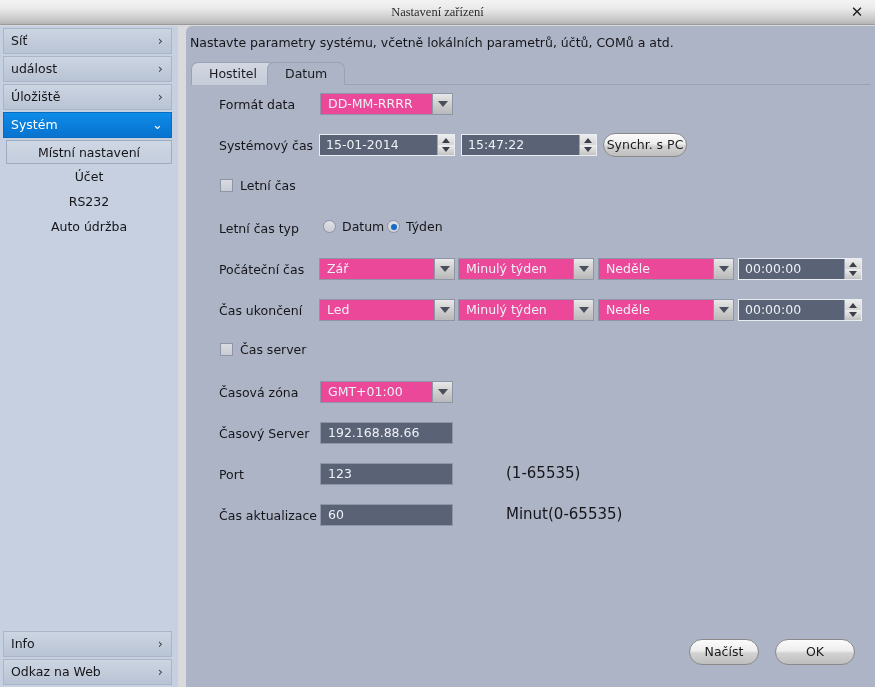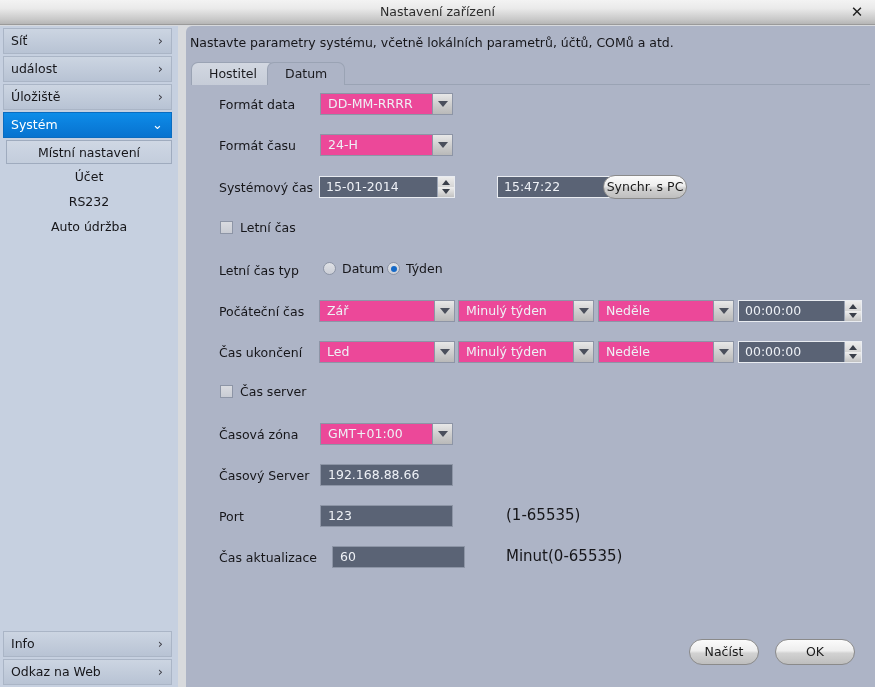--- a/index.html
+++ b/index.html
@@ -24,20 +24,21 @@
     border-bottom: 1px solid #9a9a9a;
     box-sizing: border-box;
   }
   .titlebar-title {
     position: absolute; left: 0; top: 0;
     width: 875px; height: 24px;
     line-height: 24px;
     text-align: center;
     font-size: 12.5px;
     color: #2c2c2c;
+    font-family: Liberation Serif, serif;
   }
   .titlebar-close {
     position: absolute; right: 8px; top: 3px;
     width: 20px; height: 19px;
     line-height: 19px; text-align: center;
     font-size: 15px; color: #1c1c1c;
     cursor: pointer;
     font-family: "DejaVu Sans", "Liberation Sans", sans-serif;
   }
 
@@ -370,35 +371,28 @@
     <div class="form">
 
       <div class="row" style="height:40px;">
         <div class="flabel" style="top:7px;">Formát data</div>
         <div class="sel" style="left:134px; top:5px; width:133px;">
           <span class="val">DD-MM-RRRR</span>
           <span class="arrowbox"></span>
         </div>
       </div>
 
-      <div class="row" style="height:42px;">
-        <div class="flabel" style="top:8px;">Formát času</div>
-        <div class="sel" style="left:134px; top:6px; width:133px;">
-          <span class="val">24-H</span>
-          <span class="arrowbox"></span>
-        </div>
-      </div>
 
       <div class="row" style="height:42px;">
         <div class="flabel" style="top:8px;">Systémový čas</div>
         <div class="spin" style="left:133px; top:6px; width:136px;">
           <span class="val">15-01-2014</span>
           <span class="spinbtns"></span>
         </div>
-        <div class="spin" style="left:275px; top:6px; width:136px;margin-left:36px;">
+        <div class="spin" style="left:275px; top:6px; width:136px;">
           <span class="val">15:47:22</span>
           <span class="spinbtns"></span>
         </div>
         <div class="pill" style="left:417px; top:5px; width:84px;">Synchr. s  PC</div>
       </div>
 
       <div class="row" style="height:40px;">
         <div class="cb" style="left:34px; top:9px;"></div>
         <div class="cb-label" style="left:54px; top:8px;">Letní čas</div>
       </div>
@@ -474,21 +468,21 @@
       <div class="row" style="height:41px;">
         <div class="flabel" style="top:9px;">Port</div>
         <div class="txt" style="left:134px; top:7px; width:133px;">
           <span class="val">123</span>
         </div>
         <div class="hint" style="left:275px; top:7px;">(1-65535)</div>
       </div>
 
       <div class="row" style="height:41px;">
         <div class="flabel" style="top:9px;">Čas aktualizace</div>
-        <div class="txt" style="left:134px; top:7px; width:133px;margin-left:12px;">
+        <div class="txt" style="left:134px; top:7px; width:133px;">
           <span class="val">60</span>
         </div>
         <div class="hint" style="left:275px; top:7px;">Minut(0-65535)</div>
       </div>
 
     </div>
 
     <div class="footer-btns">
       <div class="pill" style="right:116px; bottom:22px; width:70px; height:26px; line-height:24px; border-radius:13px;">Načíst</div>
       <div class="pill" style="right:20px; bottom:22px; width:80px; height:26px; line-height:24px; border-radius:13px;">OK</div>

